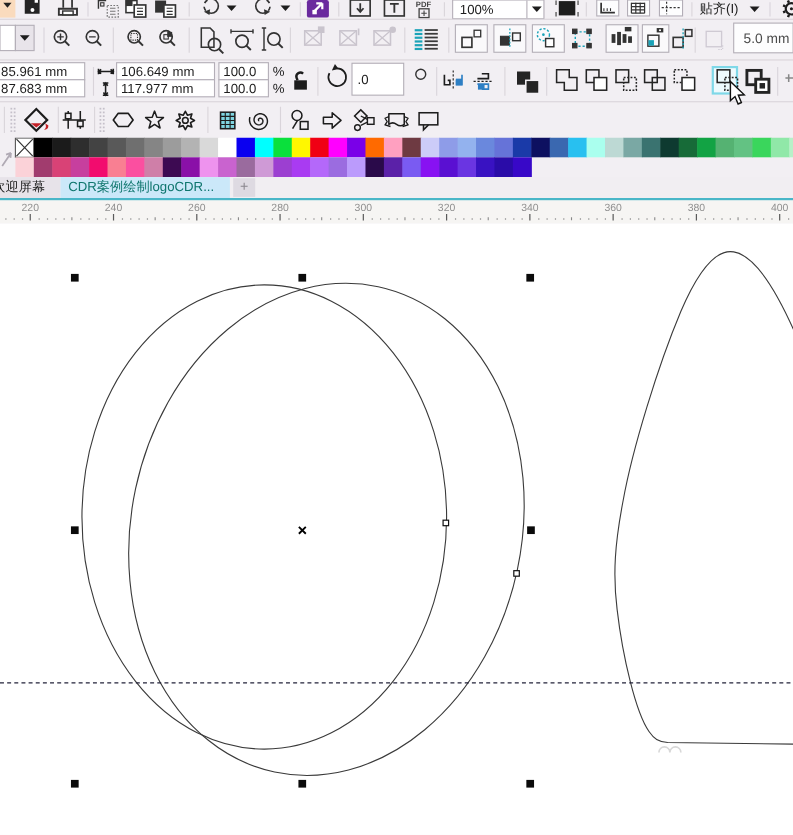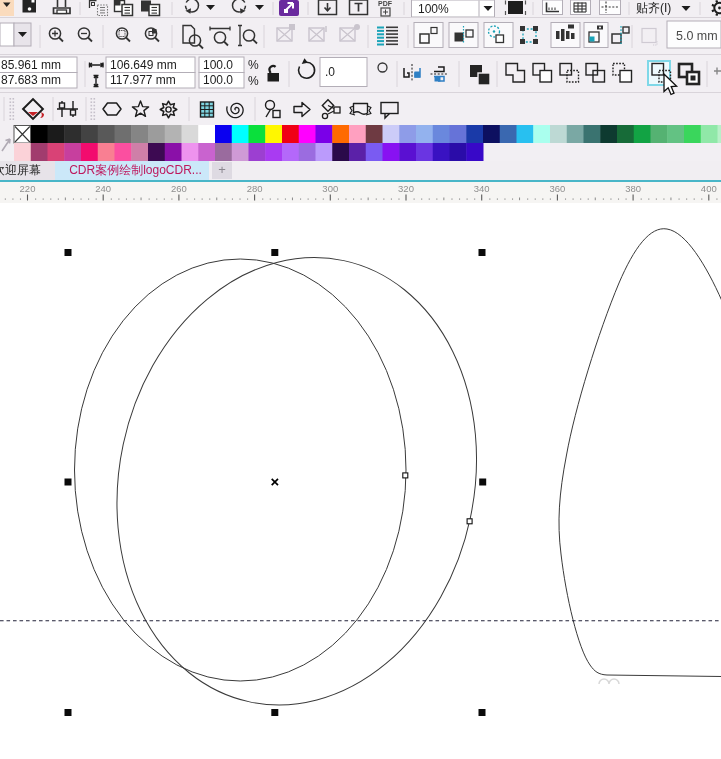--- a/index.html
+++ b/index.html
@@ -378,21 +378,21 @@
     <rect x="382.50" y="18" width="17.25" height="18" fill="#8812f2"></rect>
     <rect x="399.25" y="18" width="17.25" height="18" fill="#5a10d2"></rect>
     <rect x="416.00" y="18" width="17.25" height="18" fill="#6a35e2"></rect>
     <rect x="432.75" y="18" width="17.25" height="18" fill="#3912c2"></rect>
     <rect x="449.50" y="18" width="17.25" height="18" fill="#2a0ca8"></rect>
     <rect x="466.25" y="18" width="17.25" height="18" fill="#3808c8"></rect>
     <path d="M2 26 L10 14 M10 14 l-4.5 1.5 M10 14 l-0.5 4.5" stroke="#b0aab4" stroke-width="1.6" fill="none"></path>
   </svg>
 <div style="position:absolute;left:0;top:161px;width:721px;height:19px;background:#f1eef2;overflow:hidden;">
     <div style="position:absolute;left:0;top:0;width:55px;height:19px;background:#e7e3e9;color:#1d1d1d;font-size:12px;line-height:19px;white-space:nowrap;"><span style="margin-left:-7px;">欢迎屏幕</span></div>
-    <div style="position:absolute;left:55px;top:0;width:154px;height:19px;background:#cbe8f9;color:#be185d;font-size:12px;line-height:19px;white-space:nowrap;text-align:center;"><span style="margin-left:7px;">CDR案例绘制logoCDR...</span></div>
+    <div style="position:absolute;left:55px;top:0;width:154px;height:19px;background:#cbe8f9;color:#0f766e;font-size:12px;line-height:19px;white-space:nowrap;"><span style="margin-left:7px;">CDR案例绘制logoCDR...</span></div>
     <div style="position:absolute;left:212px;top:1px;width:20px;height:17px;background:#dedae2;color:#8a868e;font-size:13px;line-height:16px;text-align:center;">+</div>
   </div>
 <svg style="top:180px" width="721" height="23" viewBox="0 0 721 23">
     <rect x="0" y="0" width="721" height="23" fill="#f6f5f3"></rect>
     <rect x="0" y="0" width="721" height="2" fill="#49b6c8"></rect>
     <rect x="4.79" y="18.4" width="1.1" height="1.4" fill="#9a9a9a"></rect>
     <rect x="12.36" y="18.4" width="1.1" height="1.4" fill="#9a9a9a"></rect>
     <rect x="19.93" y="18.4" width="1.1" height="1.4" fill="#9a9a9a"></rect>
     <line x1="27.50" y1="14.5" x2="27.50" y2="20.5" stroke="#5a5a5a" stroke-width="1.1"></line>
     <text x="27.50" y="12" font-size="9.5" fill="#8f8f8f" text-anchor="middle">220</text>

